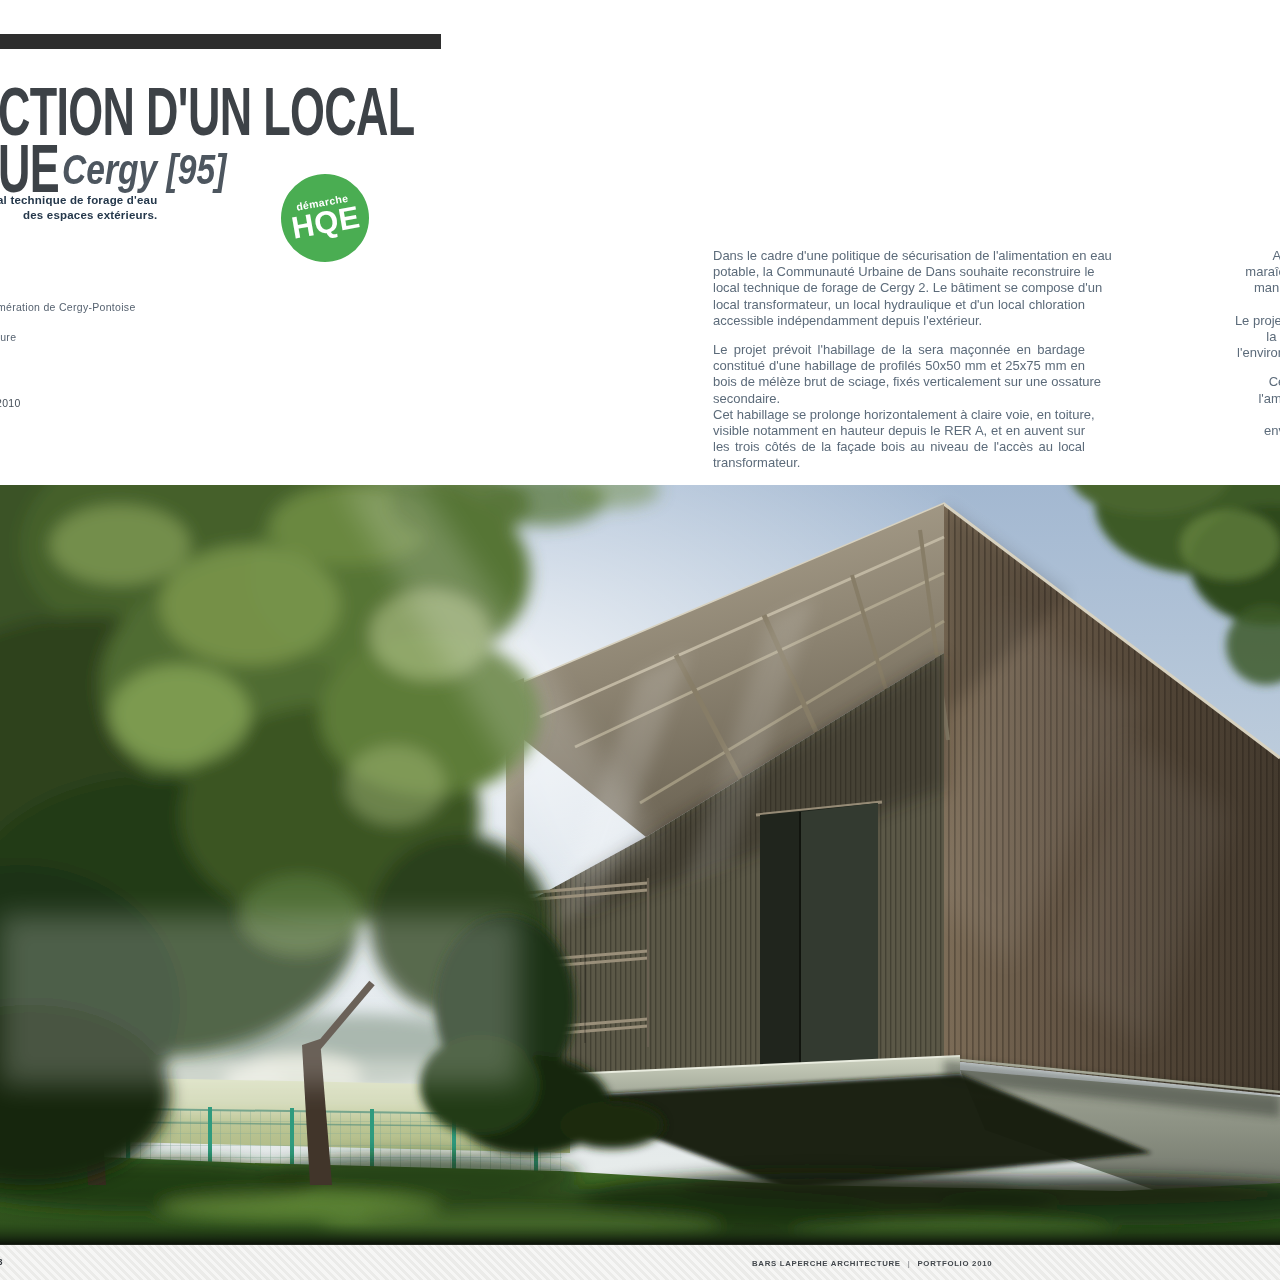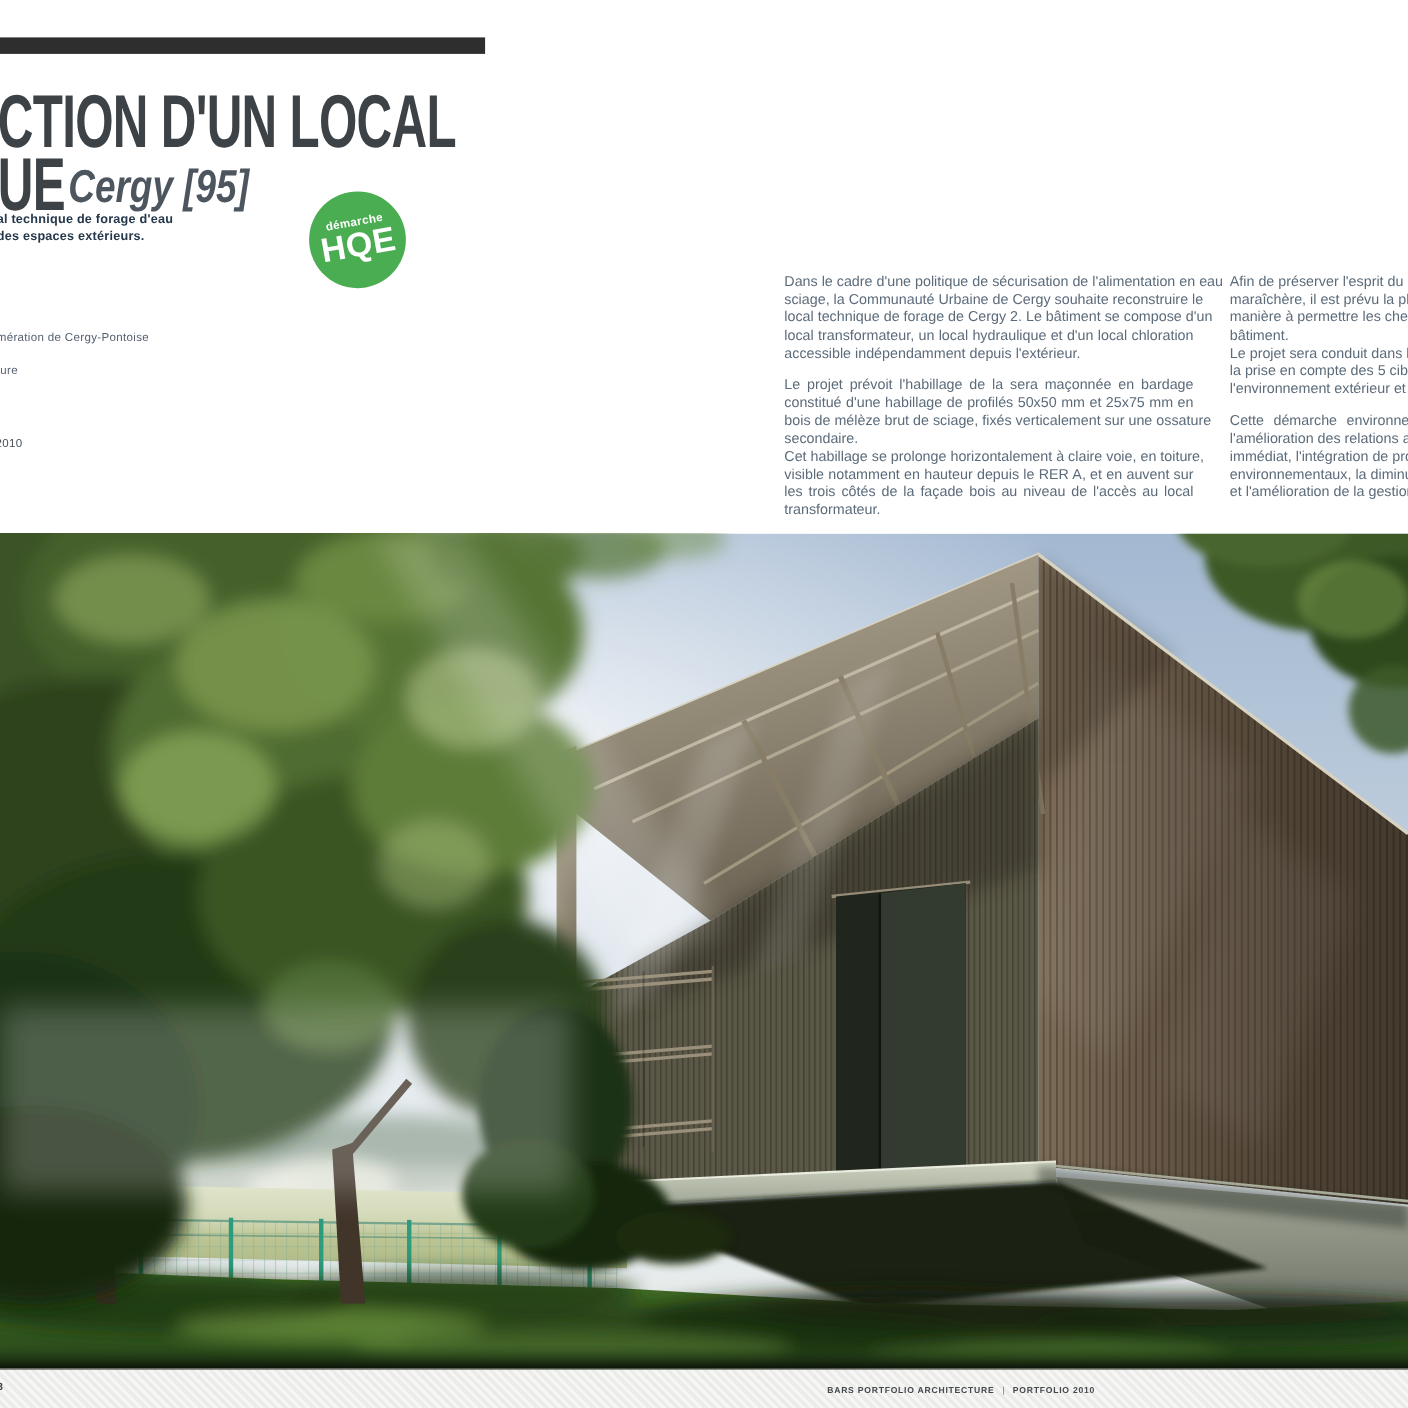--- a/index.html
+++ b/index.html
@@ -1,17 +1,17 @@
 <!DOCTYPE html>
 <html><head>
 <meta charset="utf-8">
 <style>
   html,body{margin:0;padding:0;background:#fff;}
   #page{position:relative;width:1280px;height:1280px;overflow:hidden;background:#ffffff;
-        font-family:"Liberation Sans",sans-serif;}
+        font-family:"Liberation Sans",sans-serif;text-align:right;}
   .abs{position:absolute;}
   
   .topbar{left:0;top:34px;width:441px;height:15px;background:#2e2e2e;}
   .title{color:#3d4247;font-weight:700;font-size:68px;line-height:1;letter-spacing:-1px;white-space:nowrap;}
   .squeeze{display:inline-block;transform:scaleX(.66);transform-origin:0 0;}
   .loc{color:#4d565f;font-style:italic;font-weight:700;font-size:42px;line-height:1;white-space:nowrap;}
   .loc .squeeze{transform:scaleX(.8);}
   .desc{color:#25384b;font-weight:700;font-size:11.5px;line-height:15px;letter-spacing:.2px;white-space:nowrap;}
   .meta{color:#566270;font-size:10.5px;line-height:13px;letter-spacing:.3px;white-space:nowrap;}
   .meta.dark{color:#454e58;}
@@ -66,21 +66,21 @@
     <span class="b1">démarche</span>
     <span class="b2">HQE</span>
   </div>
 
   <div class="abs meta" style="left:-3px;top:301px;">mération de Cergy-Pontoise</div>
   <div class="abs meta" style="left:-3px;top:331px;">ture</div>
   <div class="abs meta dark" style="left:-4px;top:397px;">2010</div>
 
   <div class="abs col col1" style="left:713px;top:248px;width:372px;">
     <div class="line">Dans le cadre d'une politique de sécurisation de l'alimentation en eau</div>
-    <div class="line">sciage, la Communauté Urbaine de Cergy souhaite reconstruire le</div>
+    <div class="line">potable, la Communauté Urbaine de Dans souhaite reconstruire le</div>
     <div class="line">local technique de forage de Cergy 2. Le bâtiment se compose d'un</div>
     <div class="line">local transformateur, un local hydraulique et d'un local chloration</div>
     <div class="line last">accessible indépendamment depuis l'extérieur.</div>
     <div class="pgap"></div>
     <div class="line">Le projet prévoit l'habillage de la sera maçonnée en bardage</div>
     <div class="line">constitué d'une habillage de profilés 50x50 mm et 25x75 mm en</div>
     <div class="line">bois de mélèze brut de sciage, fixés verticalement sur une ossature</div>
     <div class="line last">secondaire.</div>
     <div class="line">Cet habillage se prolonge horizontalement à claire voie, en toiture,</div>
     <div class="line">visible notamment en hauteur depuis le RER A, et en auvent sur</div>
@@ -346,16 +346,16 @@
       </g>
       <polygon points="340,0 420,0 660,360 580,400" fill="#ffffff" opacity=".18" filter="url(#b14)"></polygon>
       <rect x="0" y="430" width="520" height="170" fill="#ffffff" opacity=".22" filter="url(#b14)"></rect>
     </g>
   </svg>
   </div>
 
   <div class="abs footer"></div>
   <div class="abs pagenum">18</div>
   <div class="abs credit">
-    <span>BARS PORTFOLIO ARCHITECTURE</span><span class="sep">|</span><span>PORTFOLIO 2010</span>
+    <span>BARS LAPERCHE ARCHITECTURE</span><span class="sep">|</span><span>PORTFOLIO 2010</span>
   </div>
 
 </div>
 
 </body></html>

